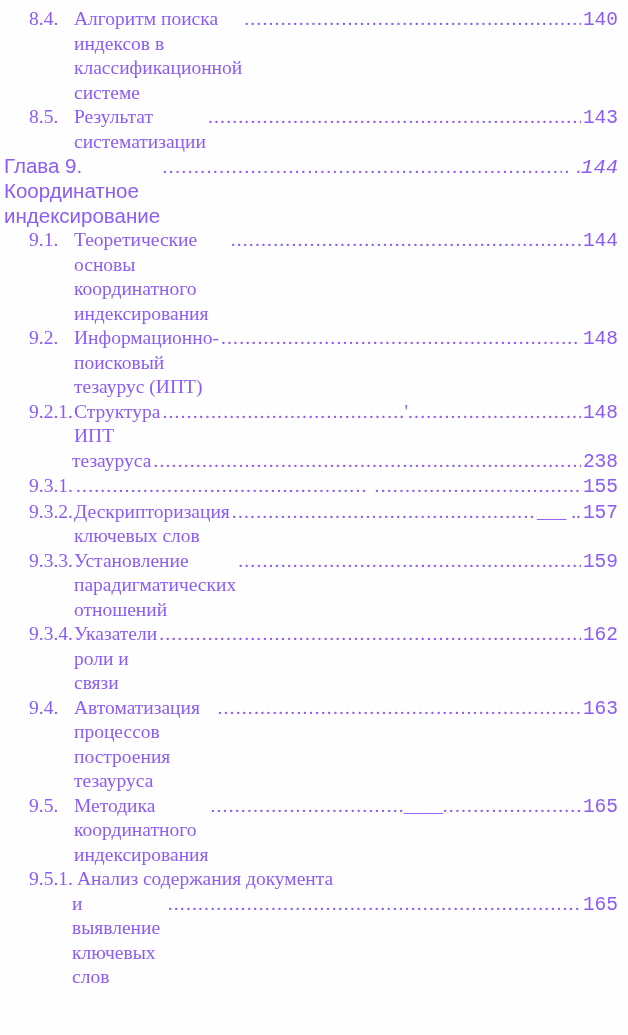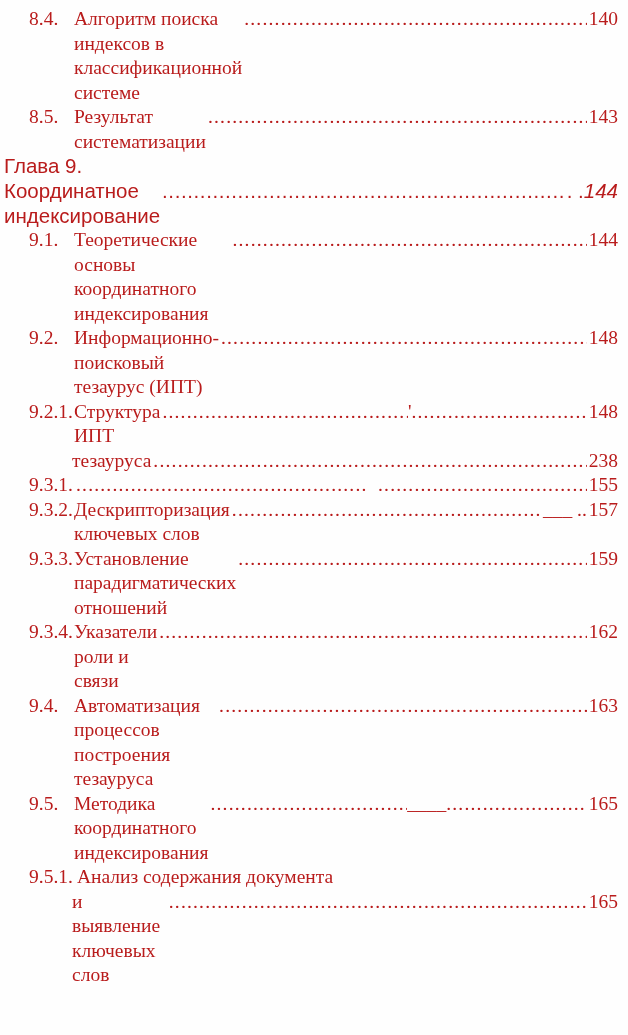--- a/index.html
+++ b/index.html
@@ -1,44 +1,43 @@
 <!DOCTYPE html>
 <html><head>
 <meta charset="utf-8">
 <style>
   html,body{margin:0;padding:0;background:#ffffff;}
   .page{
     width:628px;height:1035px;box-sizing:border-box;
     padding:7px 10px 0 3px;
-    background:#fefefe;color:#b91c1c;
+    background:#fefefe;color:#8b5cf6;
     overflow:hidden;
   }
   .row{display:flex;align-items:baseline;}
   
   .item{
     font-family:"Liberation Serif", serif;
     font-size:19.5px;line-height:24.5px;
     padding-left:26px;
   }
   .item .num{min-width:41px;margin-right:4px;white-space:pre;}
   .item-wrap{padding-left:69px;}
   
   .leader{flex:1 1 auto;display:flex;align-items:baseline;overflow:hidden;margin:0 2px;min-width:6px;}
   .dotfill{flex:1 1 0;overflow:hidden;white-space:nowrap;letter-spacing:1.2px;}
   .dotfill.first{flex:1.4 1 0;}
   .artifact{white-space:pre;flex:0 0 auto;}
-  .pagenum{white-space:nowrap;flex:0 0 auto;}
+  .pagenum{white-space:nowrap;flex:0 0 auto;font-family:Liberation Mono, monospace;}
   .pagenum.italic{font-style:italic;}
   .page-prefix{white-space:pre;flex:0 0 auto;}
   
   .chapter{
     font-family:"Liberation Sans", sans-serif;
     font-size:20.5px;line-height:24.8px;
     padding-left:1px;
-    align-items:center;
   }
   .chapter .dotfill{letter-spacing:0.6px;}
 </style>
 </head>
 <body>
 
 <main class="page">
   <div id="toc">
       <div class="row item">
         <span class="num">8.4.</span>

